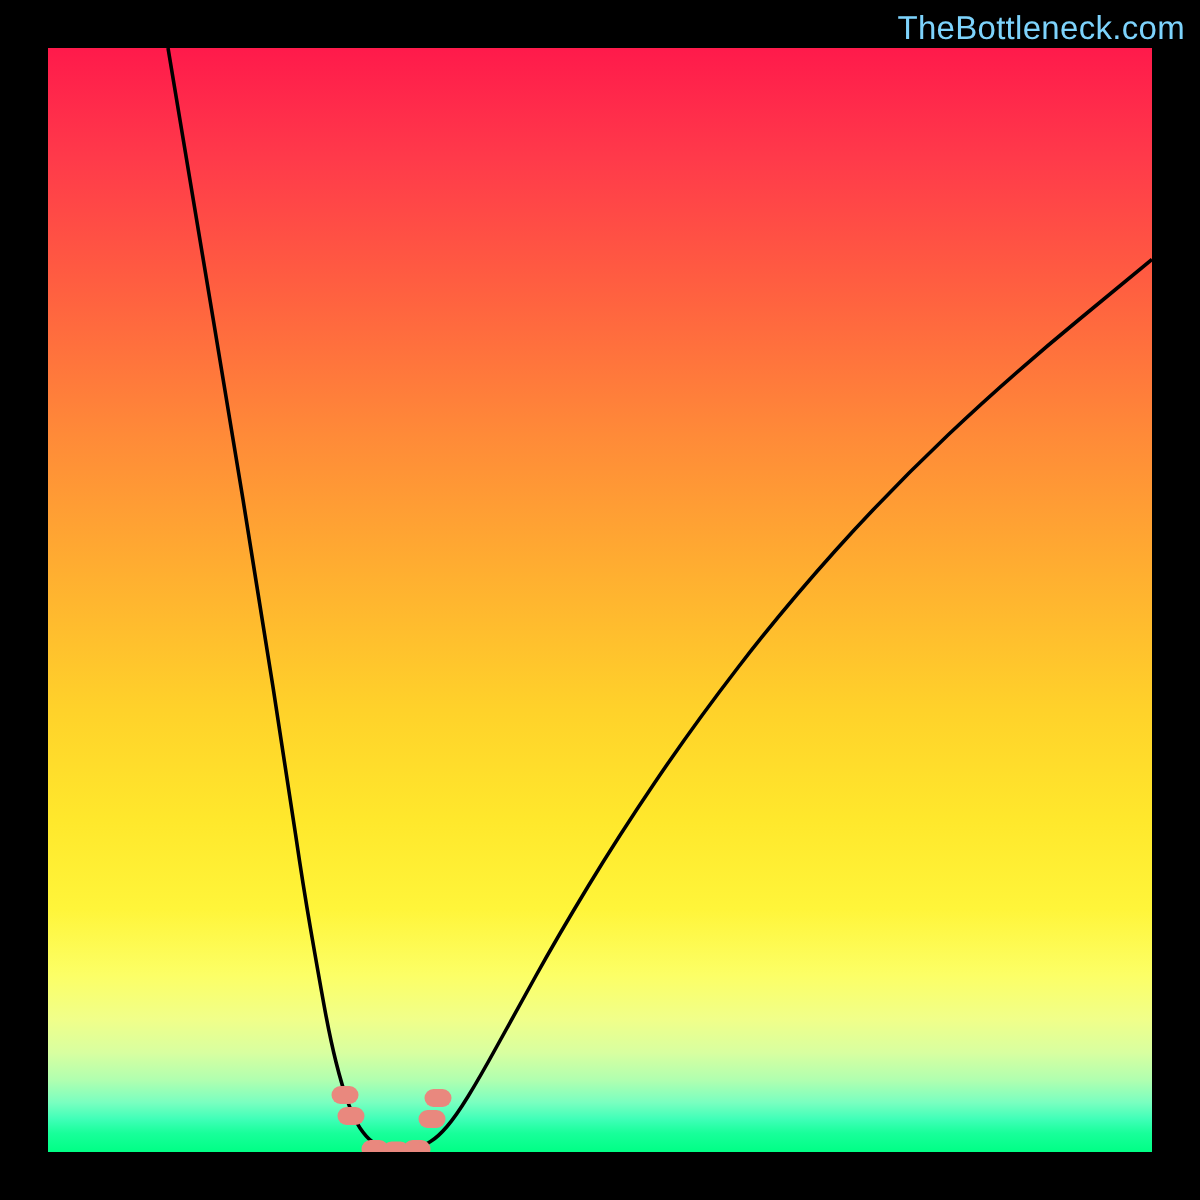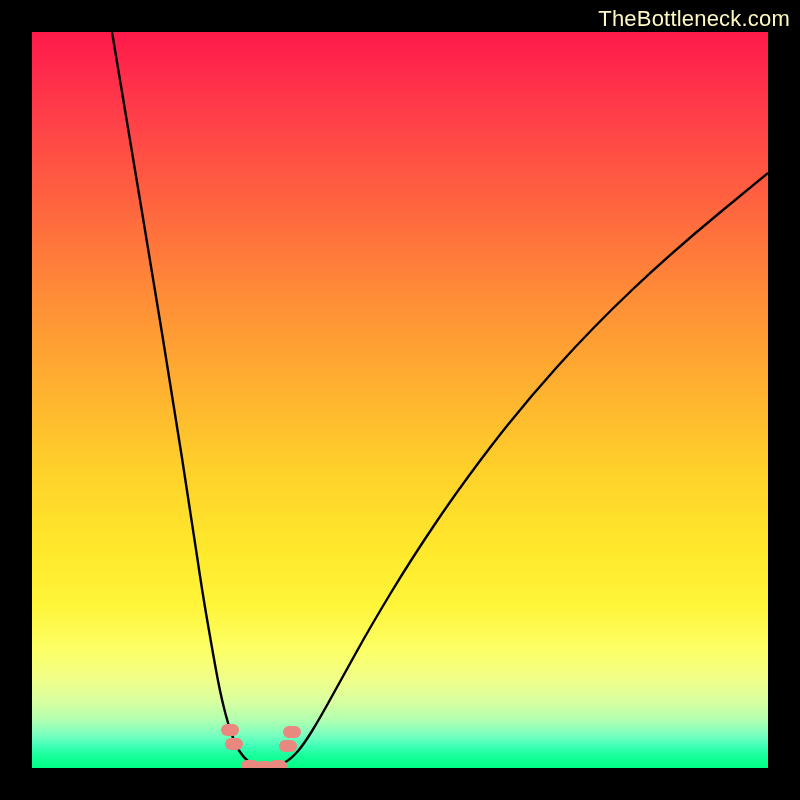--- a/index.html
+++ b/index.html
@@ -57,21 +57,21 @@
     position: absolute;
     left: 0;
     top: 0;
     width: 736px;
     height: 736px;
   }
   .watermark {
     position: absolute;
     top: 6px;
     right: 10px;
-    color: #fef9c3;
+    color: #7dd3fc;
     font-size: 22px;
     font-weight: 400;
     letter-spacing: 0.2px;
     text-align: right;
   }
 </style>
 </head>
 <body>
 
 <div class="frame">

